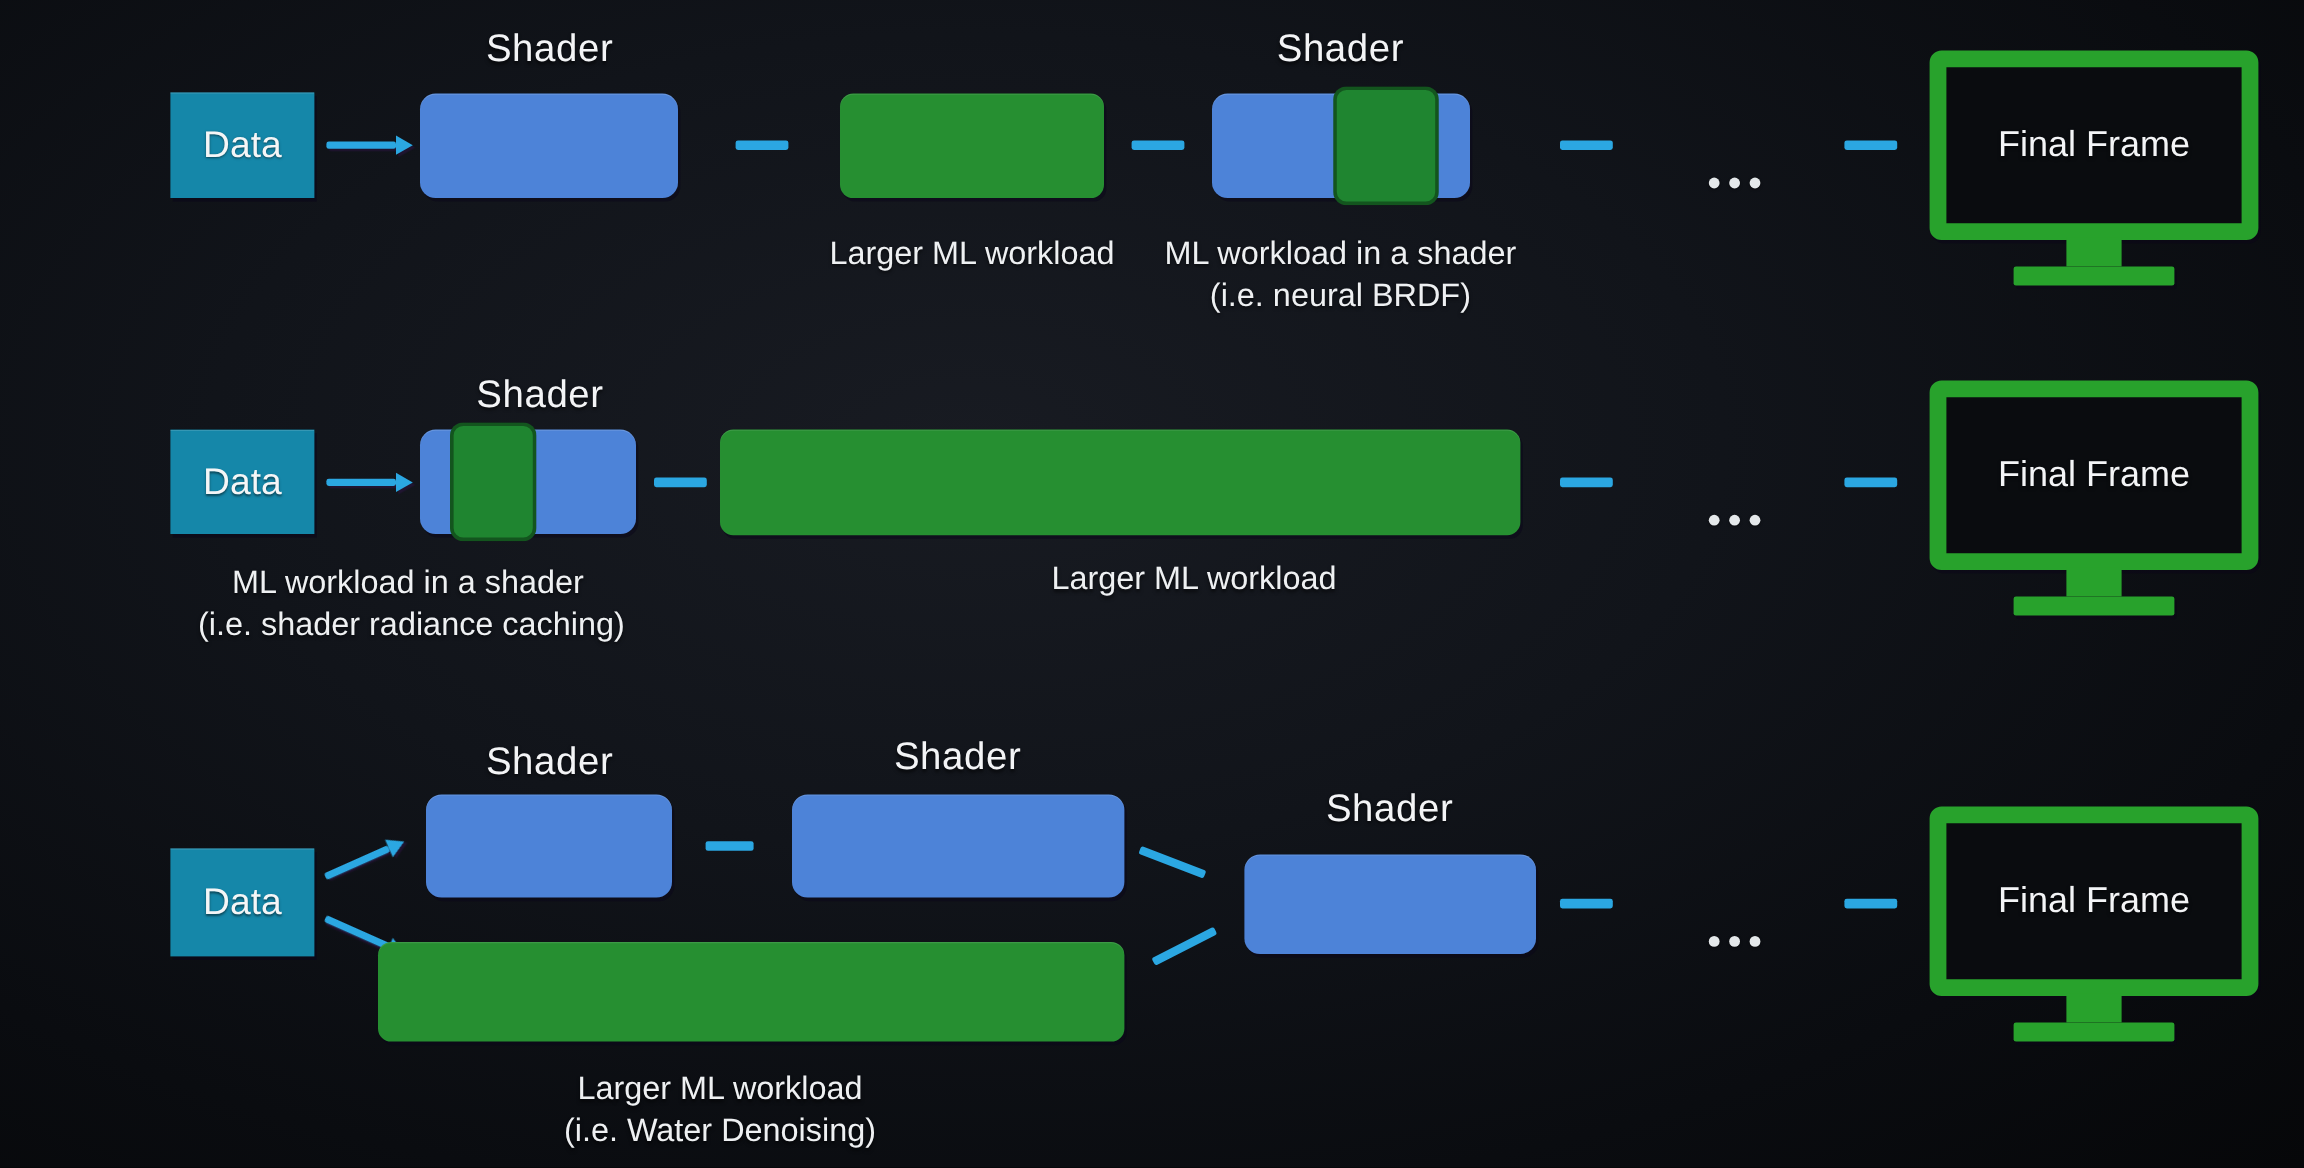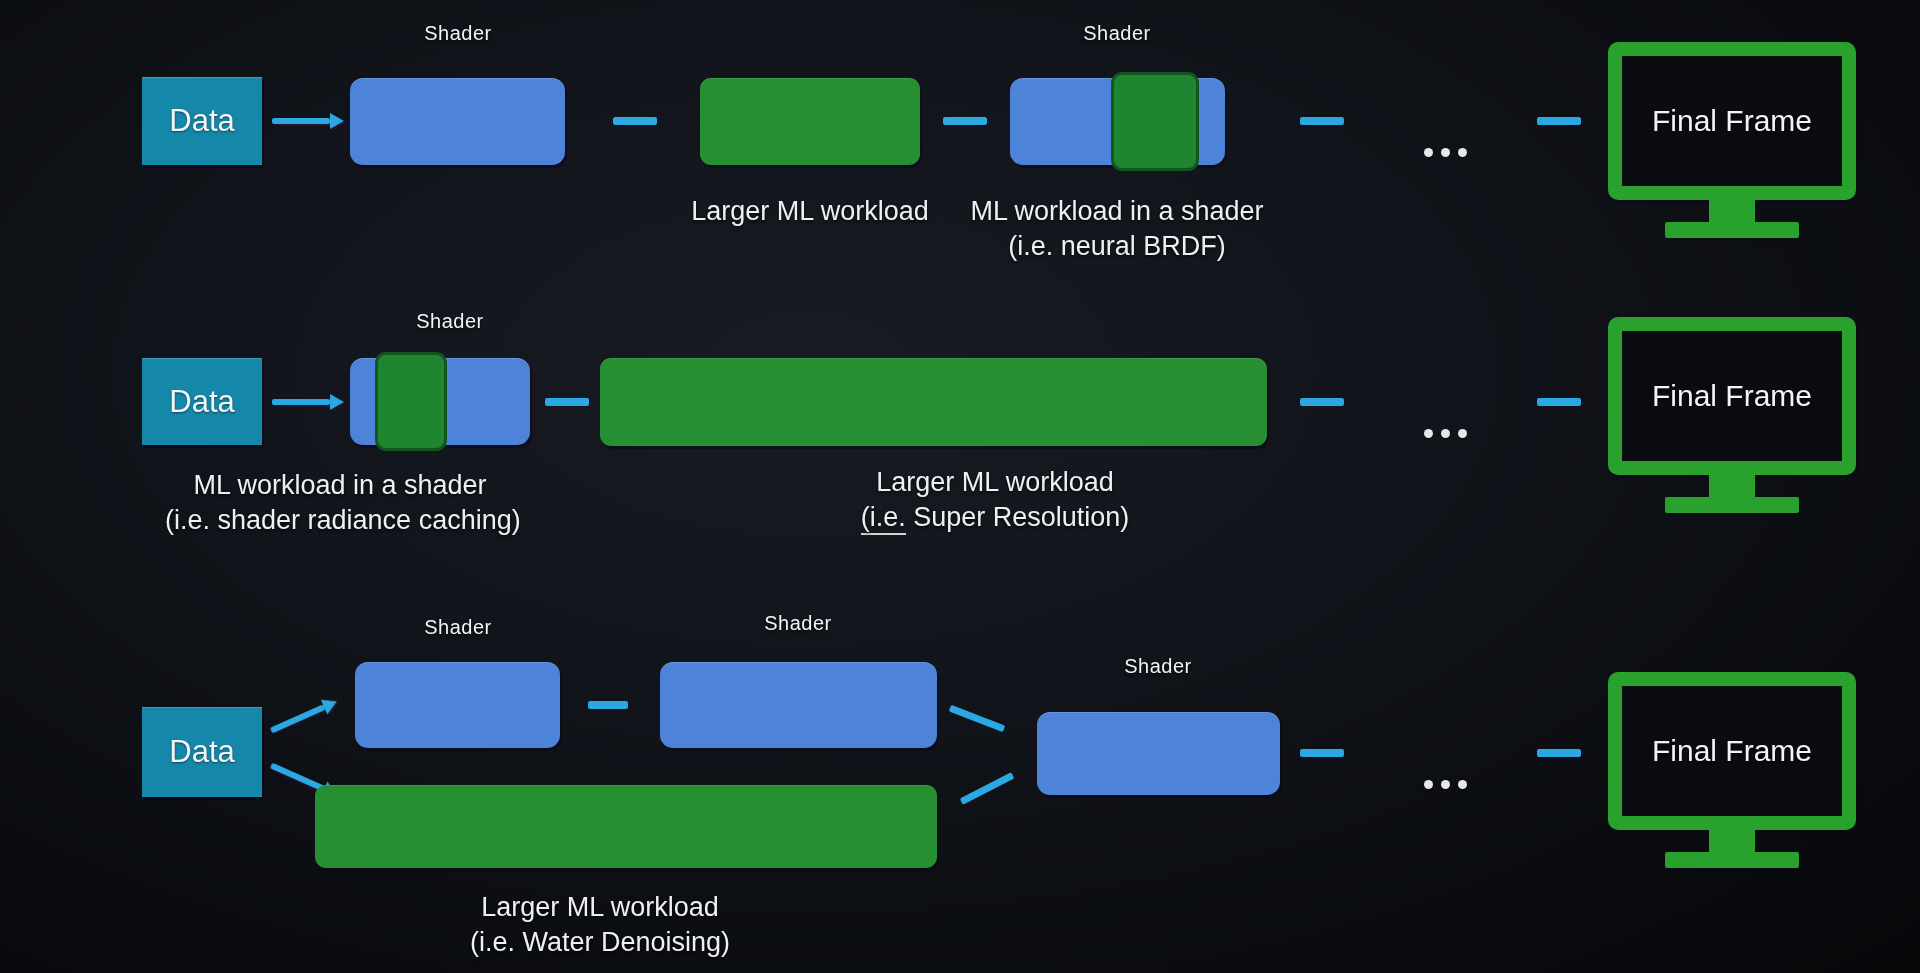--- a/index.html
+++ b/index.html
@@ -1,21 +1,21 @@
 <!DOCTYPE html>
 <html><head>
 <meta charset="utf-8">
 <style>
   html,body{margin:0;padding:0;background:#060709;}
   .stage{
     position:relative;width:1920px;height:973px;overflow:hidden;
     font-family:"Liberation Sans", sans-serif;color:#eff1f3;
     background:radial-gradient(ellipse at 42% 38%, #181b22 0%, #11141a 40%, #0a0c10 75%, #060709 100%);
   }
-  .lbl{position:absolute;text-align:center;font-size:20px;letter-spacing:.5px;color:#f3f4f6;
+  .lbl{position:absolute;text-align:center;font-size:32px;letter-spacing:.5px;color:#f3f4f6;
        text-shadow:0 2px 3px rgba(0,0,0,.65);white-space:nowrap;}
   .cap{position:absolute;text-align:center;font-size:27px;line-height:35px;color:#eef0f2;
        text-shadow:0 2px 3px rgba(0,0,0,.6);white-space:nowrap;}
   .box-data{position:absolute;background:#1587a9;display:flex;align-items:center;justify-content:center;
        font-size:31px;color:#f4f6f7;box-shadow:2px 3px 0 rgba(10,5,25,.55), inset 0 1px 0 rgba(255,255,255,.18);
        text-shadow:0 1px 2px rgba(0,0,0,.5);}
   .box-blue{position:absolute;background:#4d83d8;border-radius:13px;
        box-shadow:2px 3px 0 rgba(10,5,25,.5), inset 0 1px 0 rgba(255,255,255,.15);}
   .box-green{position:absolute;background:#268f31;border-radius:11px;
        box-shadow:2px 3px 0 rgba(10,5,25,.5), inset 0 1px 0 rgba(255,255,255,.10);}
@@ -24,21 +24,21 @@
   .dash{position:absolute;width:44px;height:8px;background:#2ba7e2;border-radius:2px;}
   .dash.short{width:40px;}
   .dash.diag{width:58px;height:7px;}
   .harrow{position:absolute;width:72px;height:16px;filter:drop-shadow(2px 2px 0 rgba(45,20,70,.5));}
   .harrow .shaft{position:absolute;left:0;top:5px;width:58px;height:6px;background:#2ba7e2;border-radius:2px;}
   .harrow .head{position:absolute;right:0;top:0;width:0;height:0;
        border-left:14px solid #2ba7e2;border-top:8px solid transparent;border-bottom:8px solid transparent;}
   .dots{position:absolute;display:flex;gap:8px;}
   .dots i{width:9px;height:9px;border-radius:50%;background:#e4e8ea;box-shadow:0 1px 2px rgba(0,0,0,.5);}
   .monitor{position:absolute;}
-  .mscreen{width:248px;height:158px;border:14px solid #28a22c;border-radius:10px;background:#0a0c0f;
+  .mscreen{width:274px;height:158px;border:14px solid #28a22c;border-radius:10px;background:#0a0c0f;
        box-sizing:border-box;display:flex;align-items:center;justify-content:center;
        box-shadow:2px 3px 0 rgba(10,5,25,.45);}
   .mscreen span{font-size:30px;color:#f3f4f6;text-shadow:0 2px 3px rgba(0,0,0,.6);white-space:nowrap;}
   .mneck{width:46px;height:24px;background:#28a22c;margin:-2px auto 0 auto;}
   .mbase{width:134px;height:16px;background:#28a22c;margin:0 auto;border-radius:2px;
        box-shadow:2px 3px 0 rgba(10,5,25,.45);}
   .u-ie{border-bottom:2px solid #ccd6d1;padding-bottom:1px;}
 </style>
 </head>
 <body>
@@ -95,21 +95,20 @@
     <div class="inset-green" style="left:25px;top:-6px;width:72px;height:99px;"></div>
   </div>
   <div class="cap" style="left:165px;top:468px;width:350px;">
     <div>ML workload in a shader</div>
     <div>(i.e. shader radiance caching)</div>
   </div>
   <div class="dash" style="left:545px;top:398px;"></div>
   <div class="box-green" style="left:600px;top:358px;width:667px;height:88px;"></div>
   <div class="cap" style="left:845px;top:465px;width:300px;">
     <div>Larger ML workload</div>
-    <div><span class="u-ie">(i.e.</span><span> Super Resolution)</span></div>
   </div>
   <div class="dash" style="left:1300px;top:398px;"></div>
   <div class="dots" style="left:1424px;top:429px;">
       <i></i>
       <i></i>
       <i></i>
     </div>
   <div class="dash" style="left:1537px;top:398px;"></div>
   <div class="monitor" style="left:1608px;top:317px;">
     <div class="mscreen">

